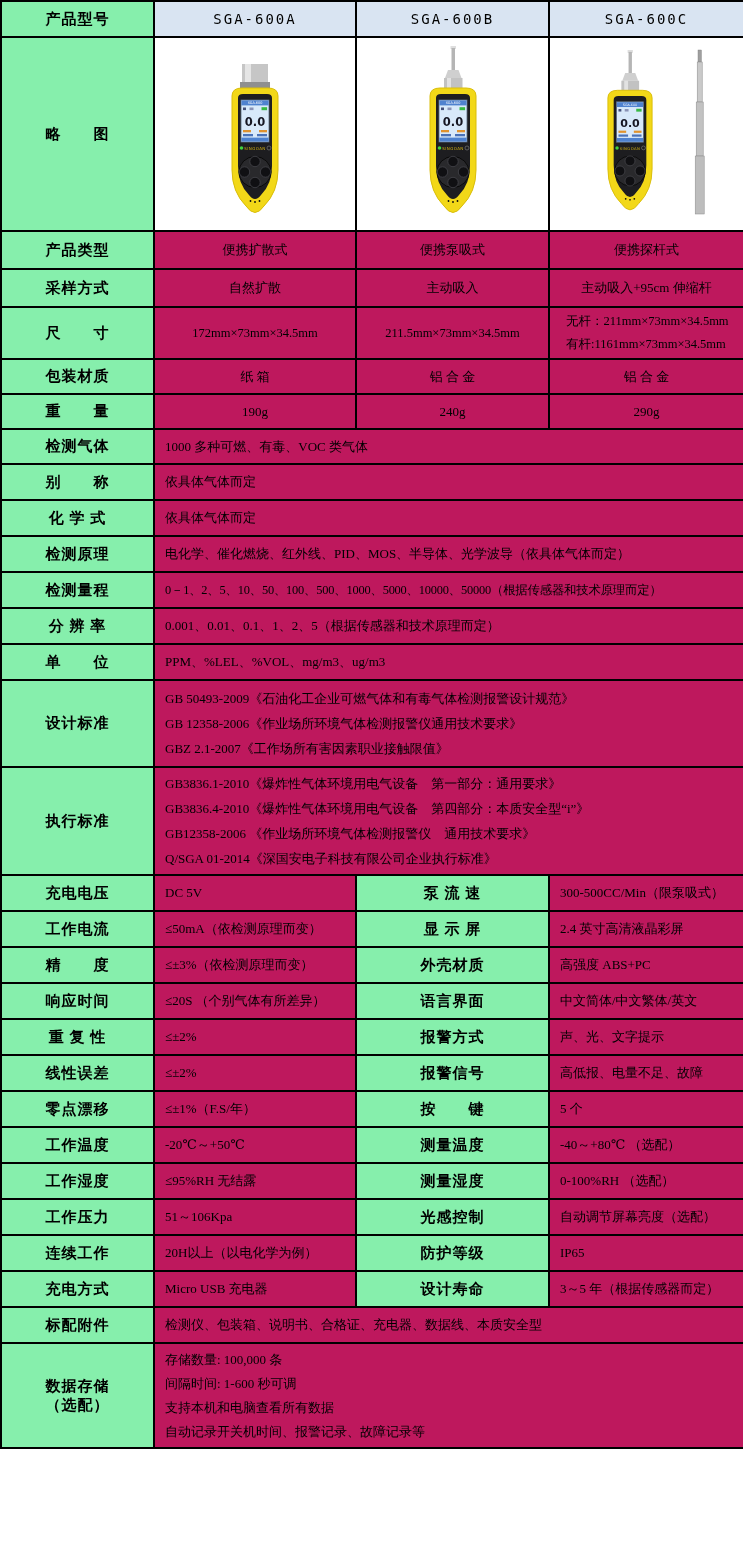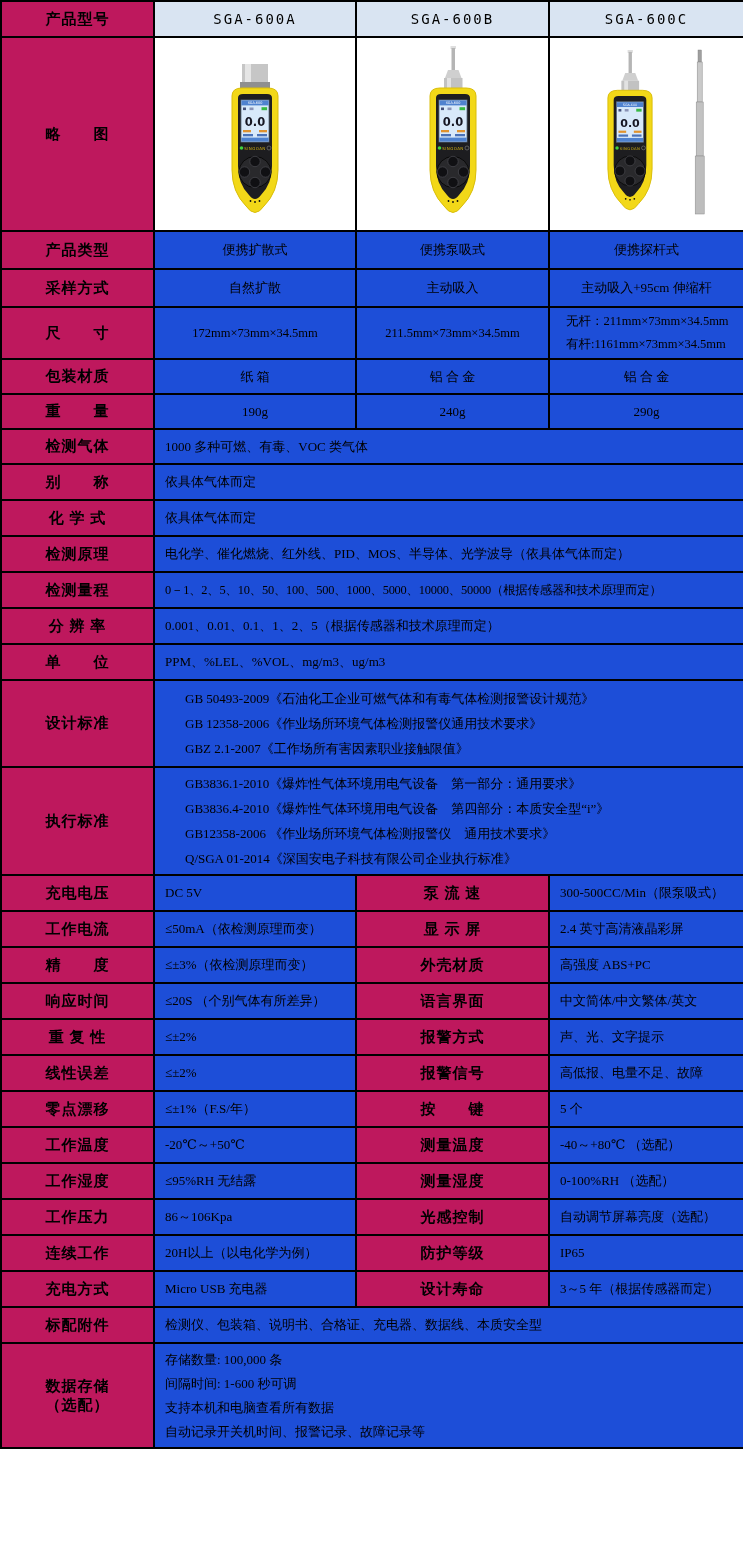--- a/index.html
+++ b/index.html
@@ -1,28 +1,28 @@
 <!DOCTYPE html>
 <html><head>
 <meta charset="utf-8">
 <style>
   html,body{margin:0;padding:0;background:#ffffff;}
   body{width:743px;font-family:"Liberation Serif","DejaVu Serif",serif;color:#000;}
   table.spec{border-collapse:collapse;table-layout:fixed;width:743px;border:2px solid #000;}
   td{border:2px solid #000;padding:0;vertical-align:middle;overflow:hidden;}
-  .lbl{background:#be185d;font-weight:bold;text-align:center;font-size:15px;letter-spacing:1px;}
+  .lbl{background:#86efac;font-weight:bold;text-align:center;font-size:15px;letter-spacing:1px;}
   .hdr{background:#D9E4F2;text-align:center;font-size:14px;
        font-family:"DejaVu Sans Mono","Liberation Mono",monospace;letter-spacing:2px;}
-  .val{background:#1d4ed8;font-size:13px;}
+  .val{background:#be185d;font-size:13px;}
   .c{text-align:center;}
   .l{text-align:left;padding:3px 10px;}
   .sketch{background:#ffffff;text-align:center;vertical-align:middle;}
   .h36{height:36px;} .h38{height:38px;} .h53{height:46px;} .h35{height:35px;}
   .sk{height:194px;}
-  .lines div{line-height:25px;margin-left:20px;}
+  .lines div{line-height:25px;}
   .lines2 div{line-height:24px;}
   .nowrap{white-space:nowrap;font-size:12.4px;letter-spacing:-0.2px;}
   .dim-left{text-align:left;padding:2px 16px;font-size:12.5px;line-height:23px;white-space:nowrap;margin-left:44px;}
   svg text{font-family:"DejaVu Sans","Liberation Sans",sans-serif;}
 </style>
 </head>
 <body>
 
 <svg width="0" height="0" style="position:absolute" aria-hidden="true">
   <defs>
@@ -249,21 +249,21 @@
     <td class="val l">-40～+80℃ （选配）</td>
   </tr>
   <tr class="h36">
     <td class="lbl">工作湿度</td>
     <td class="val l">≤95%RH 无结露</td>
     <td class="lbl">测量湿度</td>
     <td class="val l">0-100%RH （选配）</td>
   </tr>
   <tr class="h36">
     <td class="lbl">工作压力</td>
-    <td class="val l">86～106Kpa</td>
+    <td class="val l">51～106Kpa</td>
     <td class="lbl">光感控制</td>
     <td class="val l">自动调节屏幕亮度（选配）</td>
   </tr>
   <tr class="h36">
     <td class="lbl">连续工作</td>
     <td class="val l">20H以上（以电化学为例）</td>
     <td class="lbl">防护等级</td>
     <td class="val l">IP65</td>
   </tr>
   <tr class="h36">

